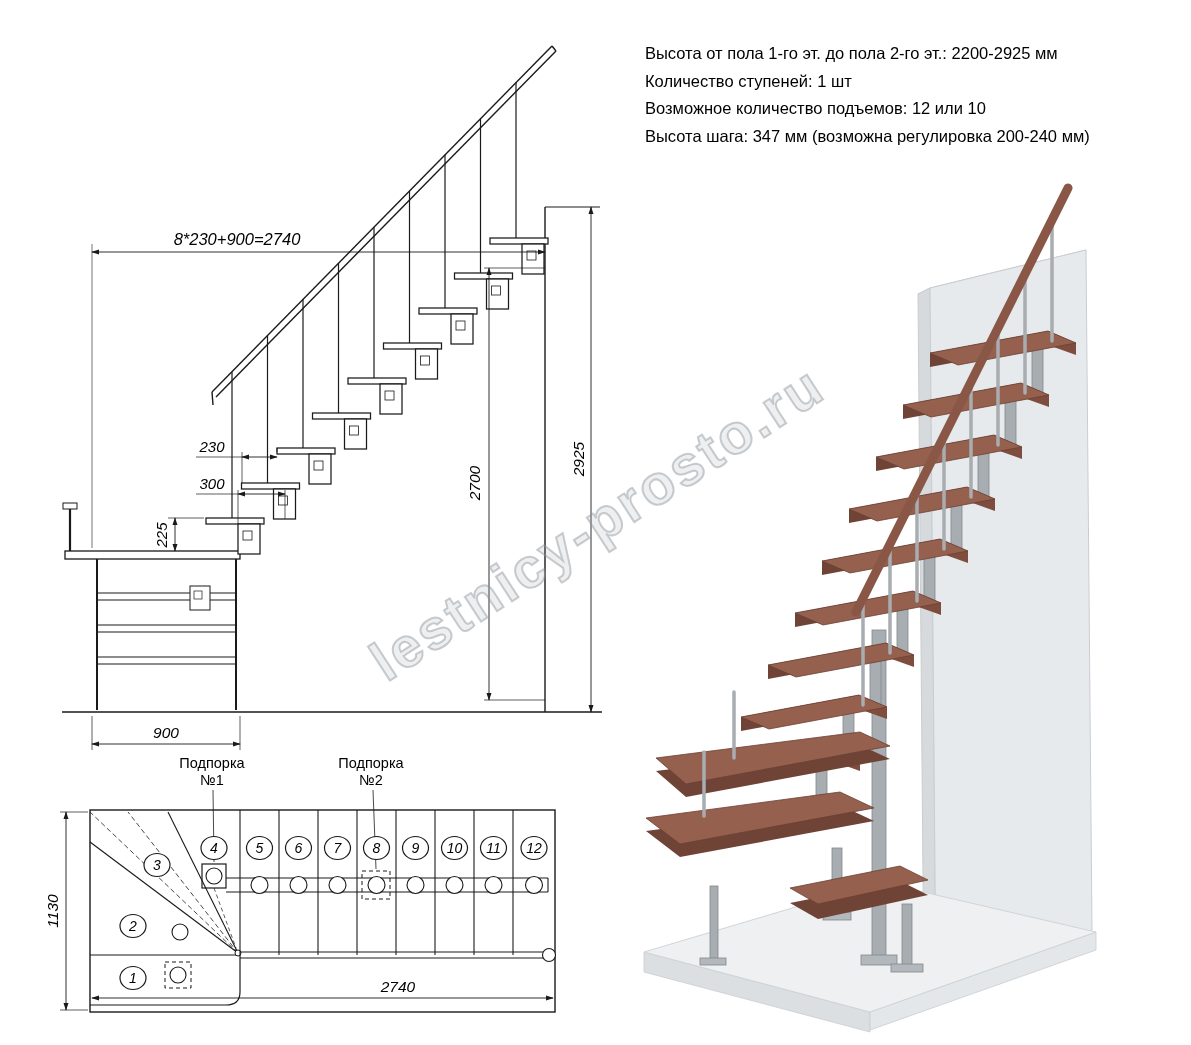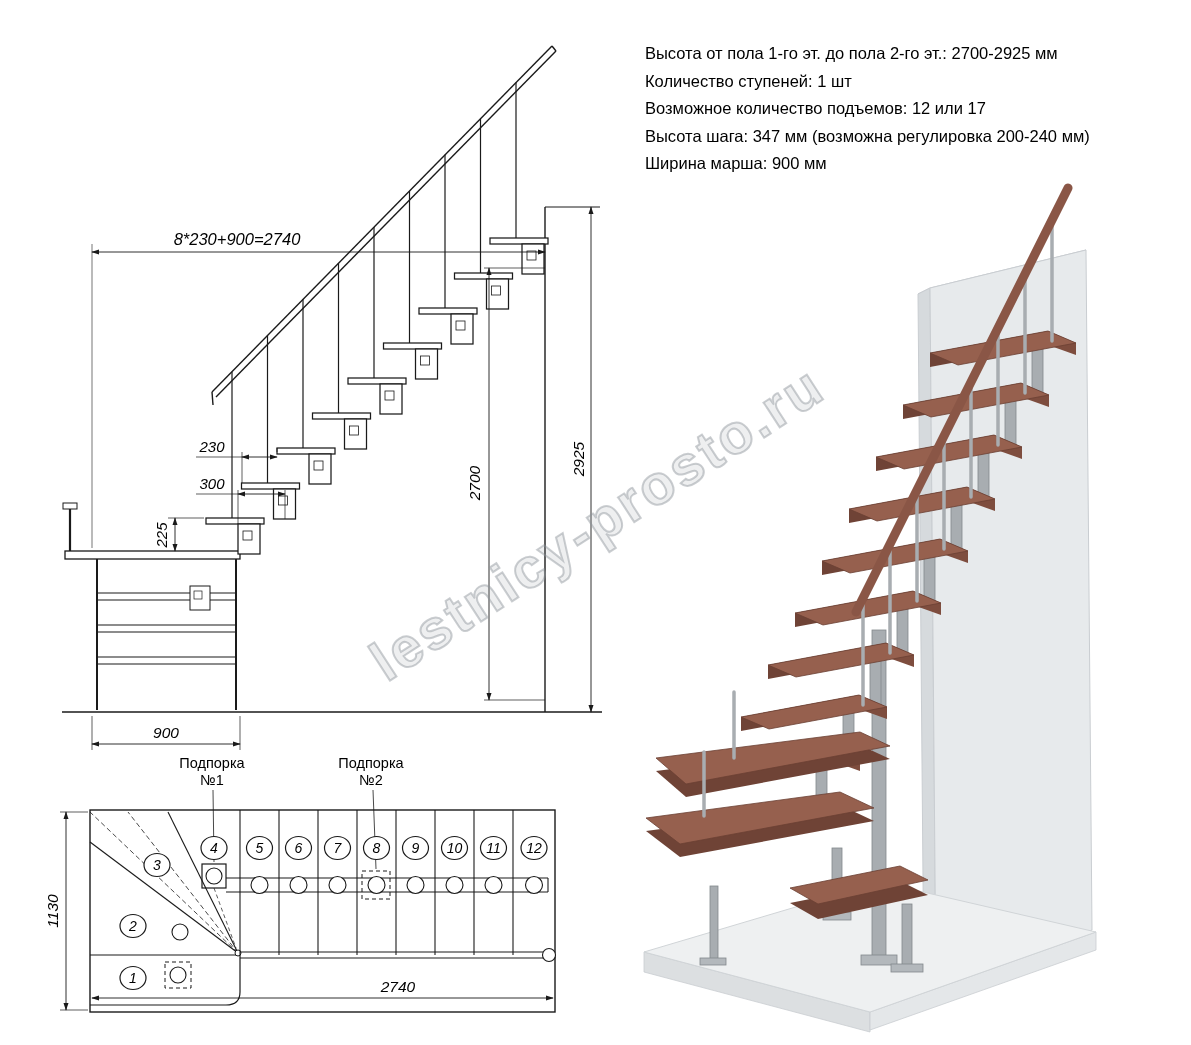--- a/index.html
+++ b/index.html
@@ -140,25 +140,24 @@
       <text class="dim" x="584" y="459" font-size="15.5" text-anchor="middle" transform="rotate(-90 584 459)">2925</text>
       <text class="dim" x="480" y="483" font-size="15.5" text-anchor="middle" transform="rotate(-90 480 483)">2700</text>
       <text class="dim" x="212" y="452" font-size="15" text-anchor="middle">230</text>
       <text class="dim" x="212" y="489" font-size="15" text-anchor="middle">300</text>
       <text class="dim" x="167" y="535" font-size="15" text-anchor="middle" transform="rotate(-90 167 535)">225</text>
       <text class="dim" x="166" y="738" font-size="15.5" text-anchor="middle">900</text>
     </g>
   </svg>
 
   <div class="specs">
-    <div>Высота от пола 1-го эт. до пола 2-го эт.: 2700-2925 мм</div>
+    <div>Высота от пола 1-го эт. до пола 2-го эт.: 2200-2925 мм</div>
     <div>Количество ступеней: 1 шт</div>
-    <div>Возможное количество подъемов: 12 или 17</div>
+    <div>Возможное количество подъемов: 12 или 10</div>
     <div>Высота шага: 347 мм (возможна регулировка 200-240 мм)</div>
-    <div>Ширина марша: 900 мм</div>
   </div>
 
   <svg class="abs" style="left:0;top:750px" width="620" height="295" viewBox="0 0 620 295">
     <defs>
       <marker id="arP" viewBox="0 0 10 10" refX="9" refY="5" markerWidth="9" markerHeight="9" orient="auto-start-reverse">
         <path d="M0,1.8 L10,5 L0,8.2 Z" fill="#1a1a1a"></path>
       </marker>
     </defs>
 
     <g stroke="#1a1a1a" fill="none">

